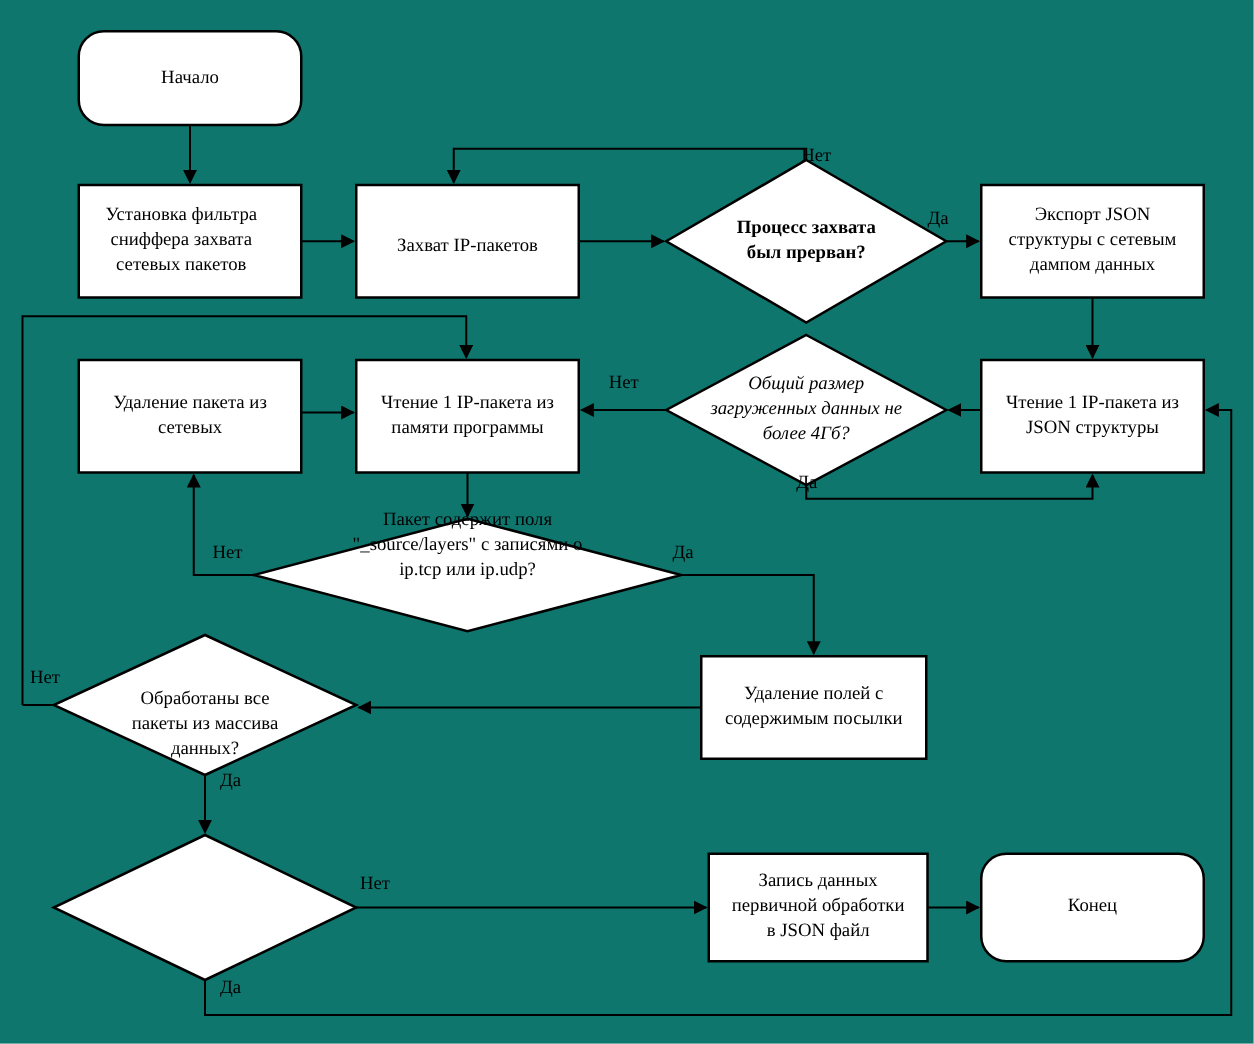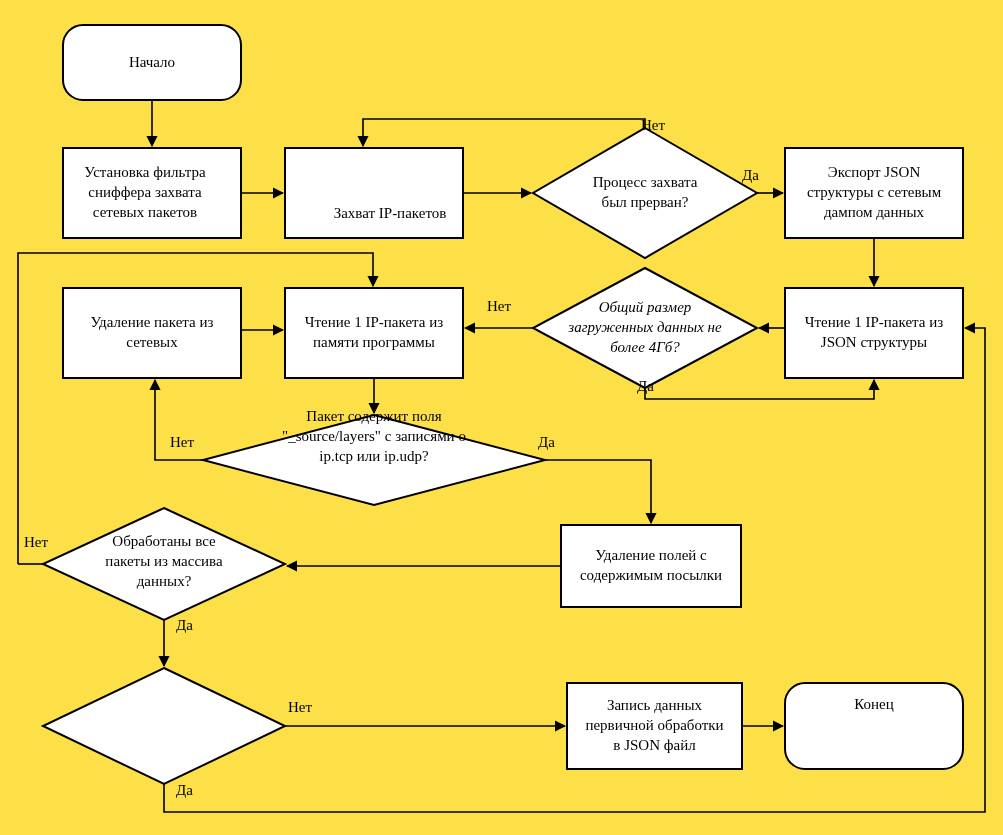--- a/index.html
+++ b/index.html
@@ -4,21 +4,21 @@
 <style>
   html, body {
     margin: 0;
     padding: 0;
     background: #ffffff;
   }
   #canvas {
     position: relative;
     width: 1003px;
     height: 835px;
-    background: #fde047;
+    background: #0f766e;
     font-family: "Liberation Serif", "DejaVu Serif", serif;
     overflow: hidden;
   }
   #flow-svg {
     position: absolute;
     left: 0;
     top: 0;
     width: 1003px;
     height: 835px;
   }
@@ -130,23 +130,23 @@
       <path d="M 164 784 L 164 812 L 985 812 L 985 328 L 965 328" marker-end="url(#arrow)"></path>
     </g>
   </svg>
 
   <div class="node-text" style="left:63px; top:25px; width:178px; height:75px;">Начало</div>
 
   <div class="node-text" style="left:63px; top:148px; width:164px; height:90px;">Установка фильтра
 сниффера захвата
 сетевых пакетов</div>
 
-  <div class="node-text" style="left:285px; top:164px; width:178px; height:100px;padding-left:16px;">Захват IP-пакетов</div>
-
-  <div class="node-text" style="left:545px; top:155px; width:200px; height:76px;">Процесс захвата
+  <div class="node-text" style="left:285px; top:148px; width:178px; height:100px;">Захват IP-пакетов</div>
+
+  <div class="node-text" style="left:545px; top:155px; width:200px; height:76px;font-weight:bold;">Процесс захвата
 был прерван?</div>
 
   <div class="node-text" style="left:785px; top:148px; width:178px; height:90px;text-align:center;">Экспорт JSON
 структуры с сетевым
 дампом данных</div>
 
   <div class="node-text" style="left:63px; top:288px; width:178px; height:90px;">Удаление пакета из
 сетевых</div>
 
   <div class="node-text" style="left:285px; top:288px; width:178px; height:90px;">Чтение 1 IP-пакета из
@@ -159,30 +159,30 @@
   <div class="node-text" style="left:785px; top:288px; width:178px; height:90px;">Чтение 1 IP-пакета из
 JSON структуры</div>
 
   <div class="node-text" style="left:237px; top:400px; width:274px; height:74px;">Пакет содержит поля
 "_source/layers" с записями о
 ip.tcp или ip.udp?</div>
 
   <div class="node-text" style="left:561px; top:525px; width:180px; height:82px;">Удаление полей с
 содержимым посылки</div>
 
-  <div class="node-text" style="left:64px; top:524px; width:200px; height:76px;">Обработаны все
+  <div class="node-text" style="left:64px; top:542px; width:200px; height:76px;">Обработаны все
 пакеты из массива
 данных?</div>
 
 
   <div class="node-text" style="left:567px; top:683px; width:175px; height:86px;">Запись данных
 первичной обработки
 в JSON файл</div>
 
-  <div class="node-text" style="left:785px; top:662px; width:178px; height:86px;">Конец</div>
+  <div class="node-text" style="left:785px; top:683px; width:178px; height:86px;">Конец</div>
 
   <div class="edge-label" style="left:641px; top:117px;">Нет</div>
 
   <div class="edge-label" style="left:742px; top:167px;">Да</div>
 
   <div class="edge-label" style="left:487px; top:298px;">Нет</div>
 
   <div class="edge-label" style="left:637px; top:378px;">Да</div>
 
   <div class="edge-label" style="left:170px; top:434px;">Нет</div>

